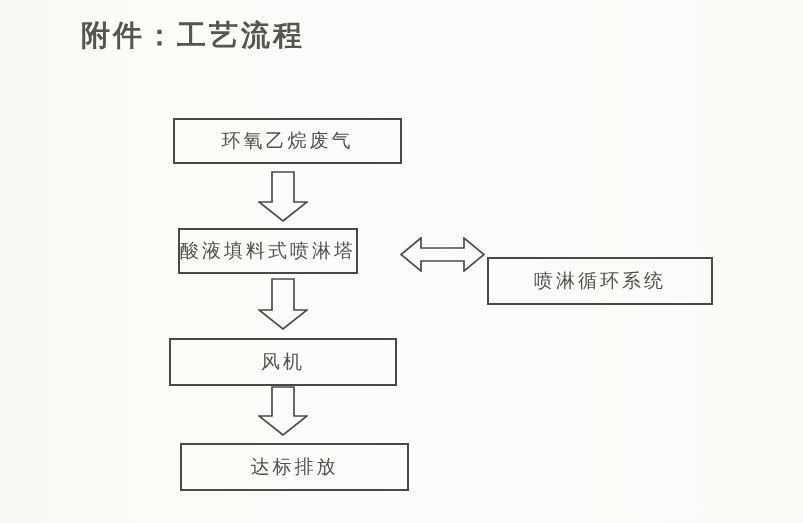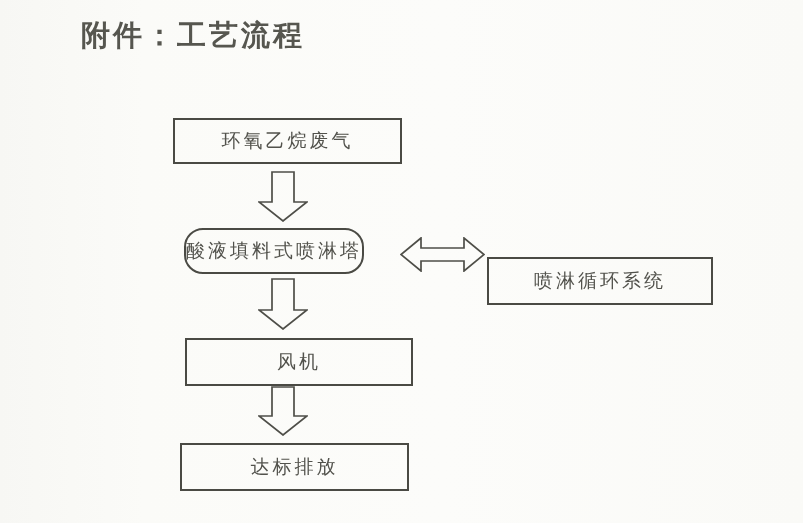--- a/index.html
+++ b/index.html
@@ -35,23 +35,23 @@
     display: flex;
     align-items: center;
     justify-content: center;
     font-size: 19px;
     letter-spacing: 3px;
     color: #52524c;
     box-sizing: border-box;
     text-align: center;
   }
   .node-waste-gas   { left: 173px; top: 118px; width: 229px; height: 46px; }
-  .node-spray-tower { left: 184px; top: 228px; width: 180px; height: 46px; border-radius: 19px; }
+  .node-spray-tower { left: 178px; top: 228px; width: 180px; height: 46px; }
   .node-circulation { left: 487px; top: 233px; width: 226px; height: 48px; margin-top: 24px; }
-  .node-fan         { left: 169px; top: 338px; width: 228px; height: 48px; margin-left: 16px; }
+  .node-fan         { left: 169px; top: 338px; width: 228px; height: 48px; }
   .node-discharge   { left: 168px; top: 443px; width: 229px; height: 48px; margin-left: 12px; }
   .arrow {
     position: absolute;
   }
   .arrow svg {
     display: block;
   }
   .arrow path {
     fill: none;
     stroke: #4e4e48;

